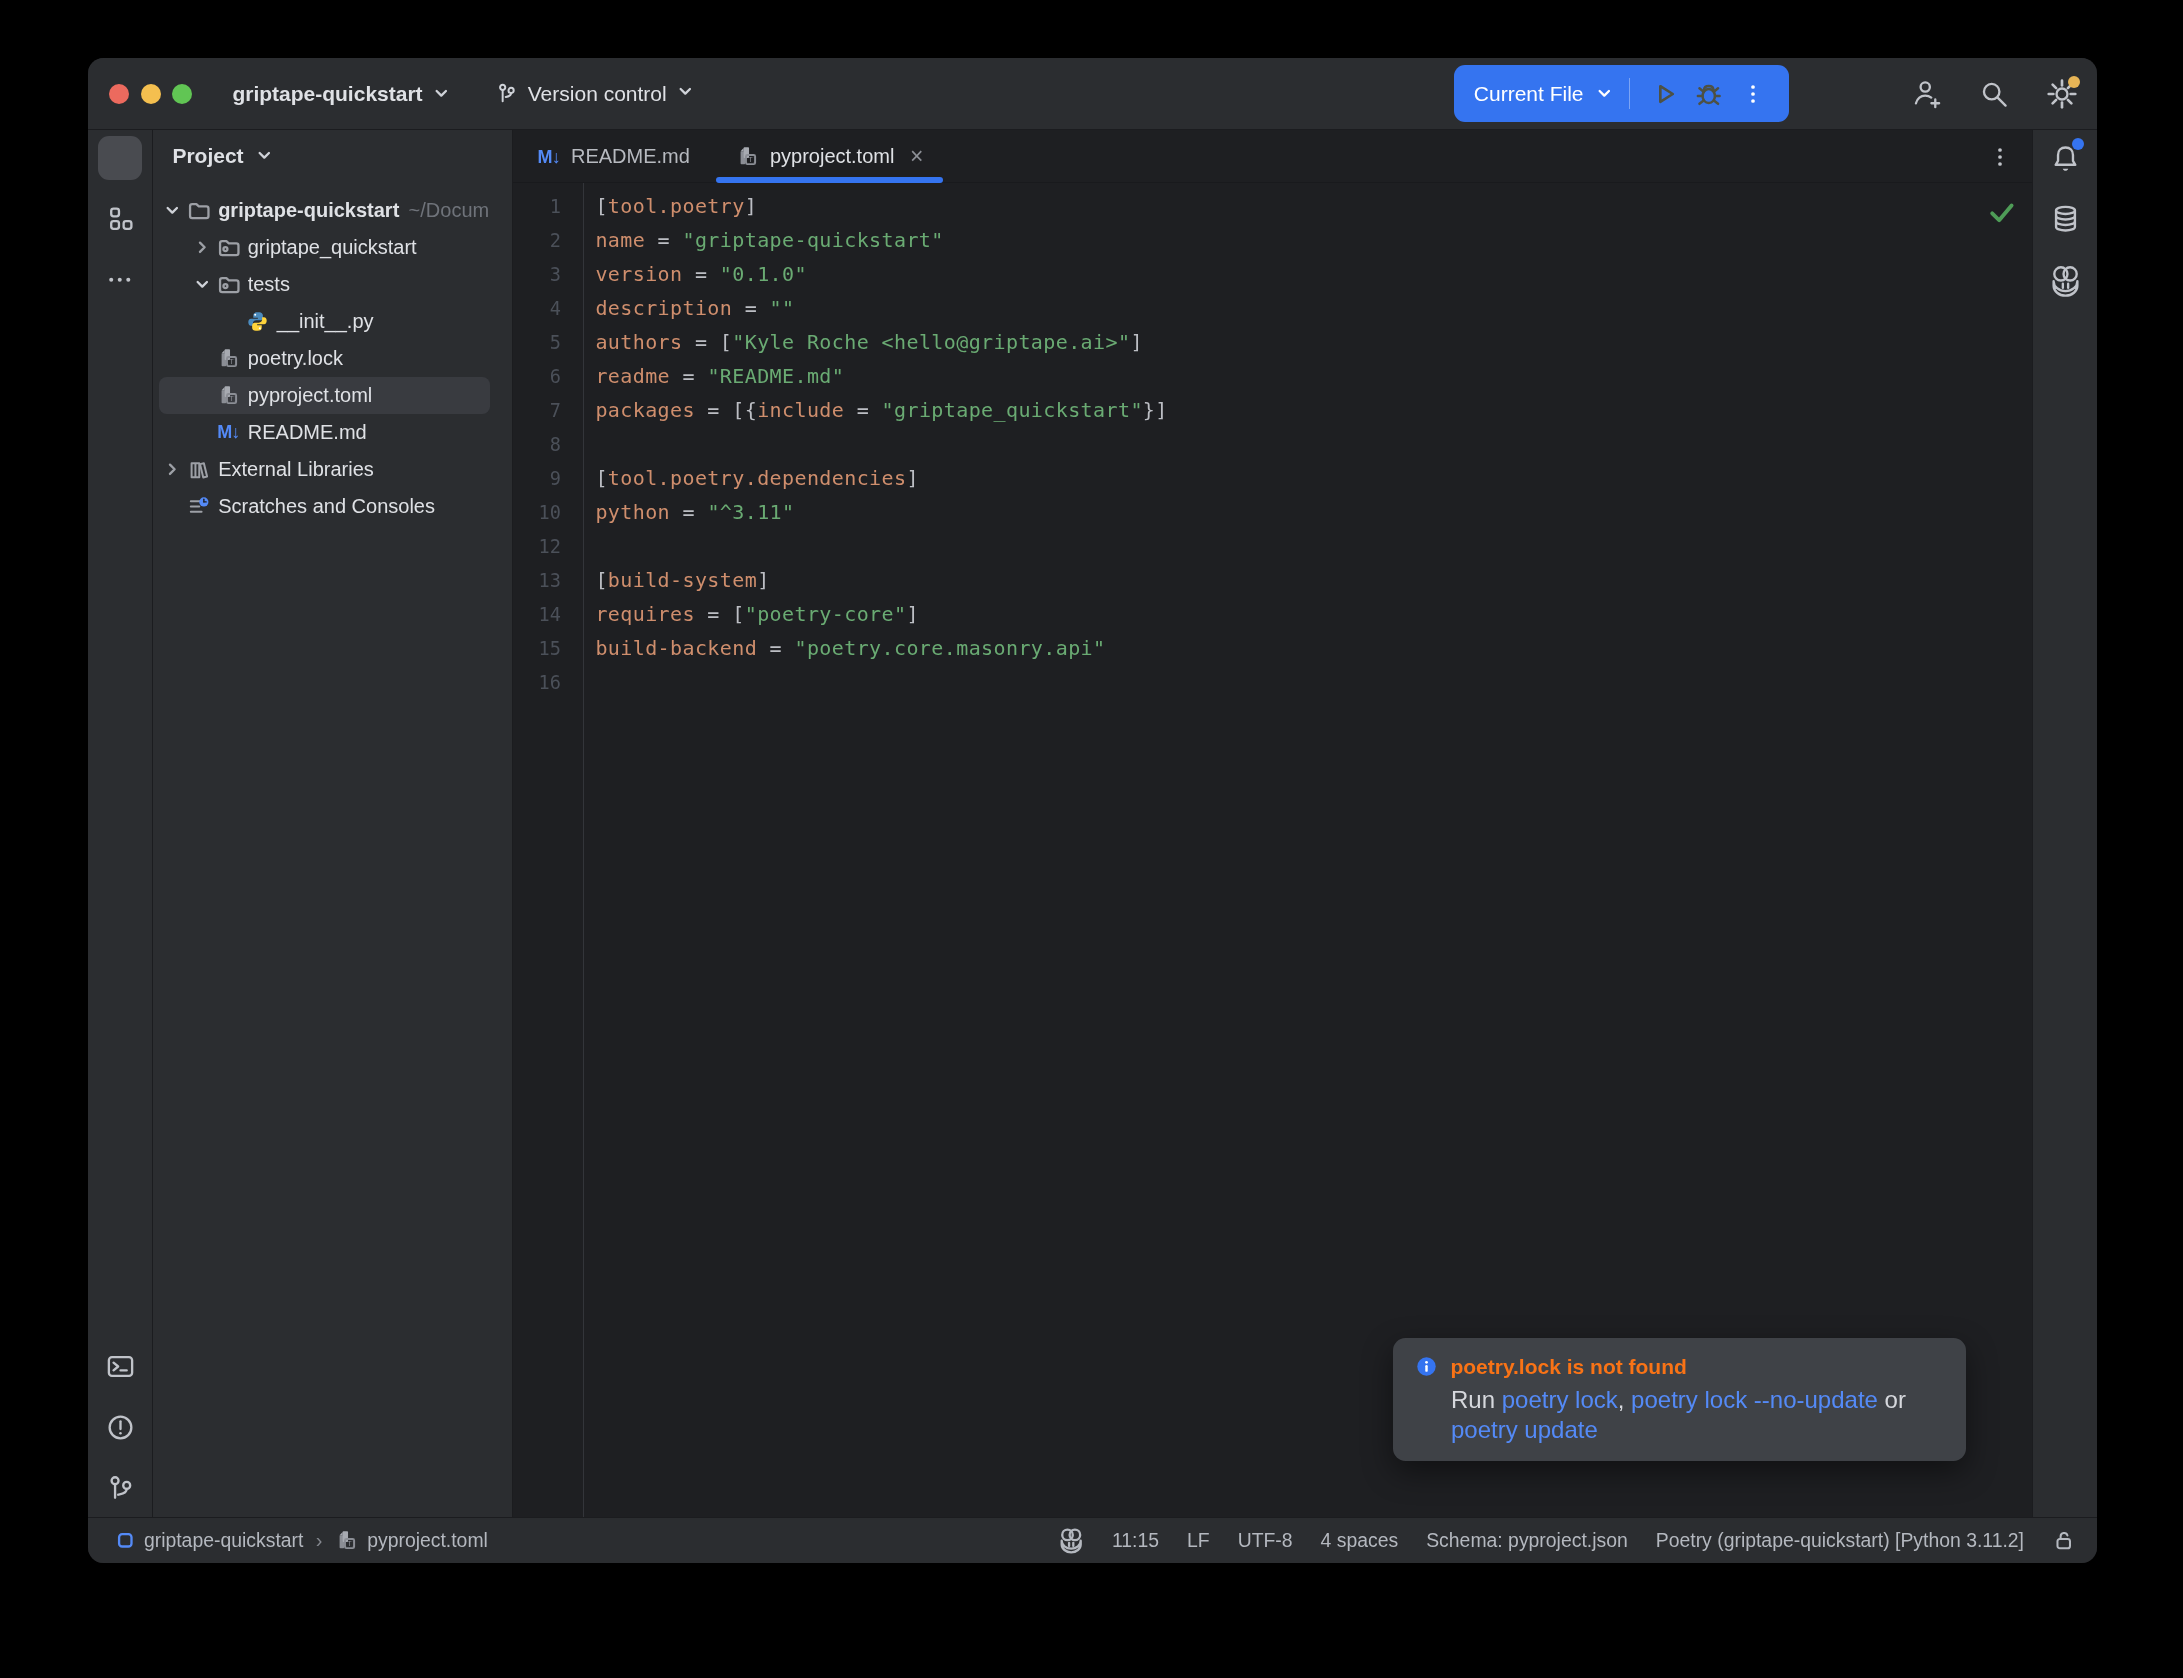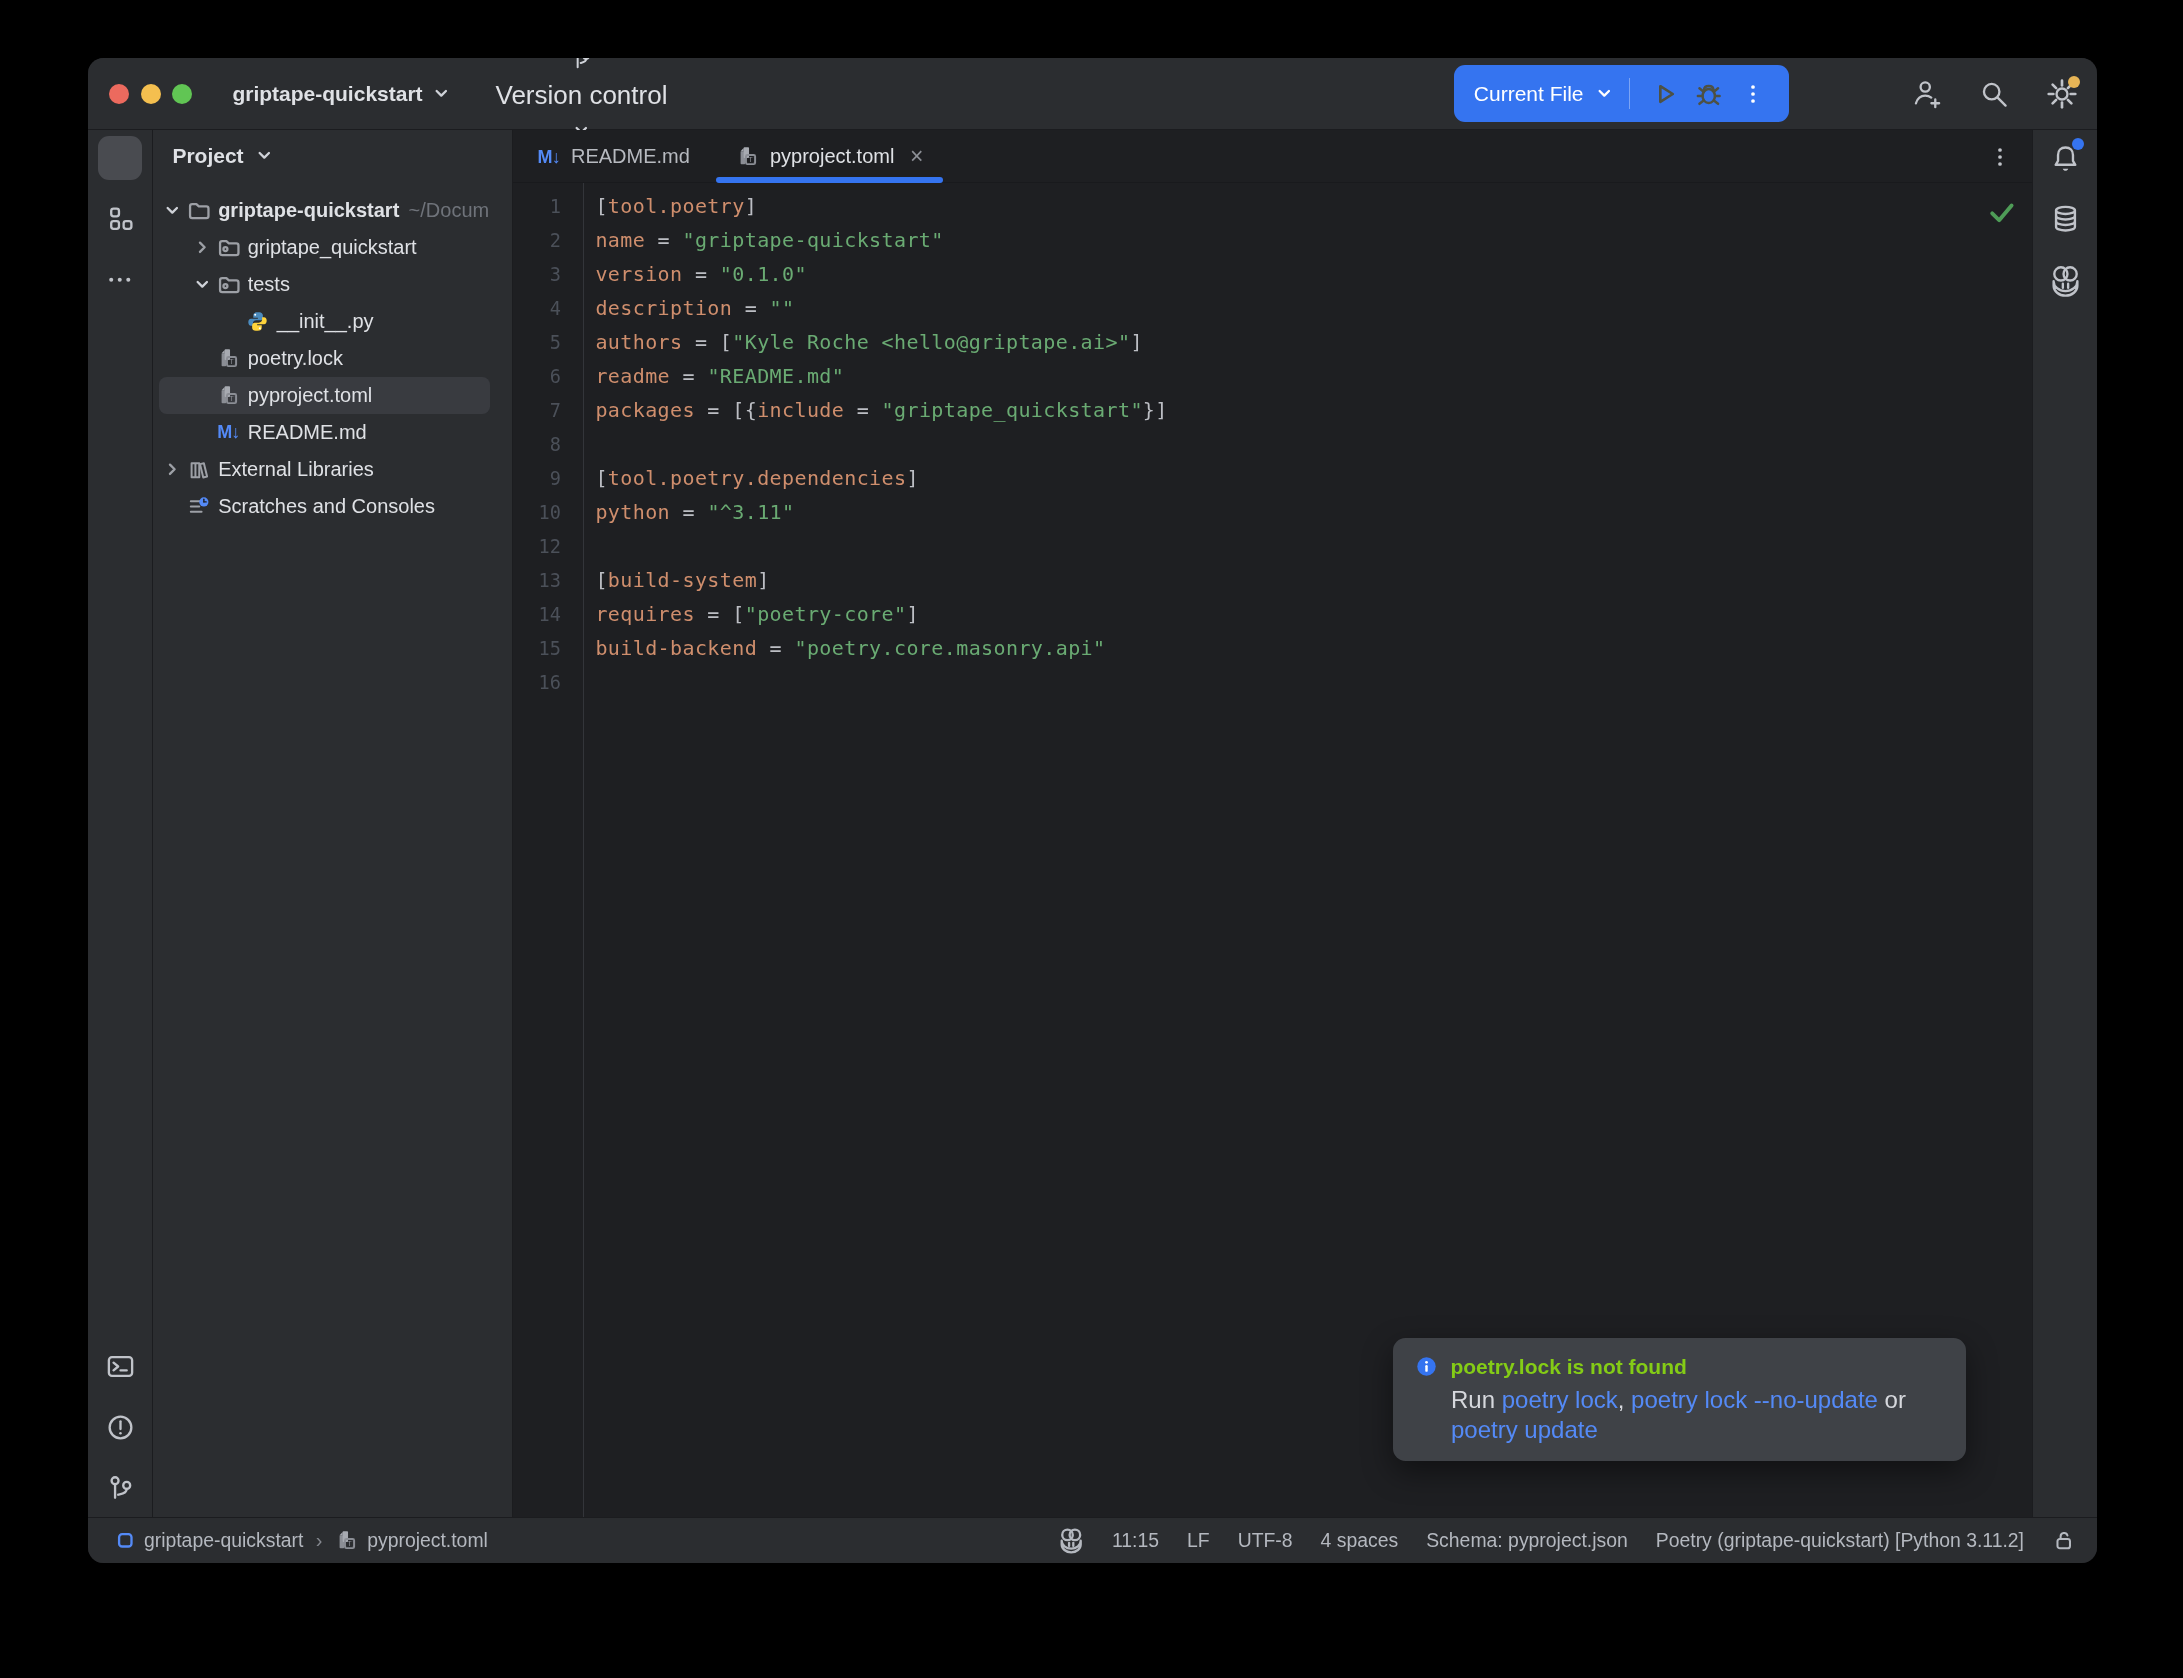--- a/index.html
+++ b/index.html
@@ -13,21 +13,21 @@
           font-family:"Liberation Sans",sans-serif;color:var(--text);}
   .window{position:absolute;left:88px;top:58px;width:2009px;height:1505px;background:var(--editor);
           border-radius:15.5px;overflow:hidden;display:flex;flex-direction:column;
           box-shadow:0 31px 93px rgba(0,0,0,.9);}
   
   .titlebar{height:71px;flex:0 0 auto;background:var(--panel);display:flex;align-items:center;
             border-bottom:0.8px solid var(--divider);padding:0 12.4px 0 21px;}
   .lights{display:flex;gap:11.7px;align-items:center;}
   .light{width:20px;height:20px;border-radius:50%;}
   .project-sel{margin-left:40px;display:flex;align-items:center;gap:9.3px;font-size:21px;font-weight:700;}
-  .vcs-sel{margin-left:45px;display:flex;align-items:center;gap:9.3px;font-size:26px;color:var(--text);flex-direction:column;}
+  .vcs-sel{margin-left:45px;display:flex;gap:9.3px;font-size:21px;color:var(--text);}
   .tb-right{margin-left:auto;display:flex;align-items:center;}
   .runbtn{background:var(--accent);border-radius:11px;height:57px;display:flex;align-items:center;
           padding:0 14px 0 20px;margin-right:115px;}
   .runbtn .cfg{font-size:21px;color:#fff;display:flex;align-items:center;gap:11px;}
   .runbtn .vsep{width:1.6px;height:31px;background:rgba(255,255,255,.35);margin:0 12.4px 0 15.5px;}
   .runbtn .ricon{width:44px;height:37px;display:flex;align-items:center;justify-content:center;}
   .tb-icons{display:flex;align-items:center;gap:23px;}
   .tbtn{width:45px;height:45px;display:flex;align-items:center;justify-content:center;position:relative;border-radius:9.3px;}
   .badge{position:absolute;width:12.4px;height:12.4px;border-radius:50%;top:4.7px;right:4.7px;}
   
@@ -69,21 +69,21 @@
   .cl{display:flex;height:34px;align-items:center;font-family:"DejaVu Sans Mono",monospace;font-size:20px;position:relative;}
   .cl.cur{background:var(--caretline);}
   .ln{width:70px;flex:0 0 70px;text-align:right;padding-right:22px;box-sizing:border-box;
       color:var(--lineno);font-size:18.6px;}
   .cl.cur .ln{color:#d5d8dd;}
   .ct{padding-left:12.4px;white-space:pre;letter-spacing:0.4px;}
   .tk-key{color:var(--key);} .tk-str{color:var(--str);} .tk-punc{color:var(--punc);}
   
   .notif{position:absolute;right:66px;bottom:56px;width:573px;box-sizing:border-box;background:var(--notif);
          border-radius:12.4px;padding:17px 22px;box-shadow:0 11px 31px rgba(0,0,0,.45);}
-  .notif-title{display:flex;align-items:center;gap:12.4px;font-size:21px;font-weight:700;color:#84cc16;}
+  .notif-title{display:flex;align-items:center;gap:12.4px;font-size:21px;font-weight:700;color:#f97316;}
   .notif-body{margin:6.2px 0 0 36px;font-size:24px;line-height:29.5px;color:#d6d8dd;width:489px;}
   .notif-body .link{color:var(--link);}
   
   .statusbar{height:45px;flex:0 0 auto;background:var(--panel);border-top:0.8px solid var(--divider);
              display:flex;align-items:center;font-size:19.4px;color:#b4b8bf;padding:0 20px 0 28px;}
   .crumbs{display:flex;align-items:center;gap:12.4px;}
   .crumb{display:flex;align-items:center;gap:9.3px;}
   .crumb-sep{color:#85888f;font-size:20px;}
   .sb-right{margin-left:auto;display:flex;align-items:center;gap:28px;}
   .sb-item{white-space:nowrap;}

